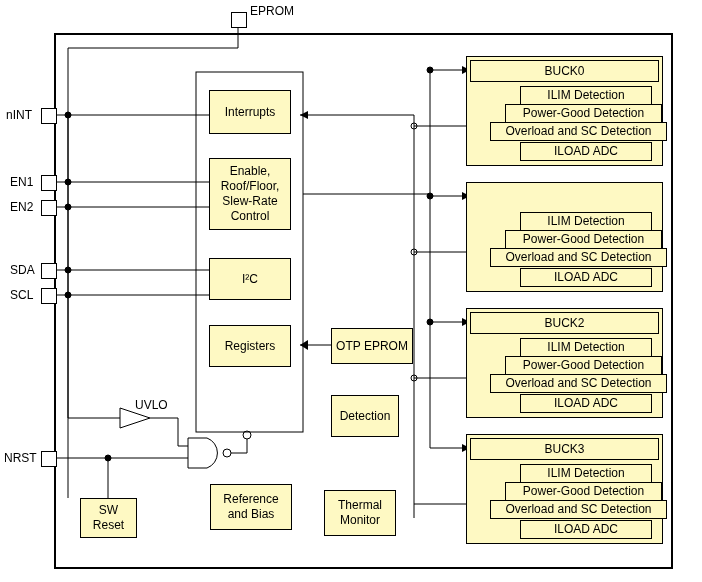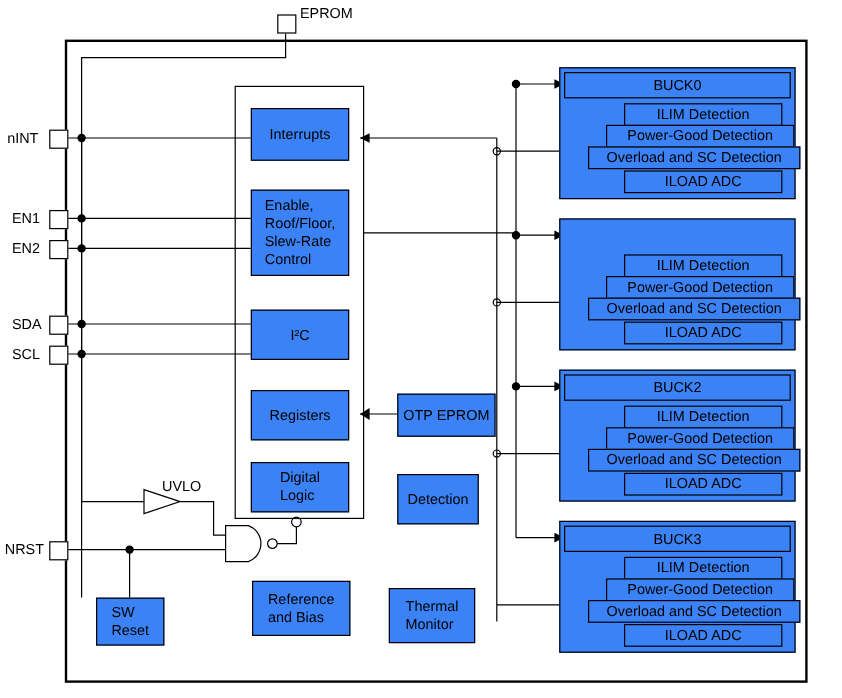--- a/index.html
+++ b/index.html
@@ -1,17 +1,17 @@
 <!DOCTYPE html>
 <html><head>
 <meta charset="utf-8">
 <style>
   body{margin:0;font-family:Arial,Helvetica,sans-serif;font-size:12px;color:#000;background:#fff}
   .canvas{position:relative;width:702px;height:582px}
-  .box{position:absolute;border:1px solid #000;background:#3b82f6;display:flex;align-items:center;justify-content:center;text-align:left;line-height:1.25}
+  .box{position:absolute;border:1px solid #000;background:#fef9c3;display:flex;align-items:center;justify-content:center;text-align:center;line-height:1.25}
   .pin{position:absolute;width:14px;height:14px;border:1px solid #000;background:#fff}
   .lbl{position:absolute;white-space:nowrap}
   svg{position:absolute;left:0;top:0}
   line,polyline,rect,circle{stroke:#000;fill:none}
   rect.fill,circle.fill{fill:#000}
 </style>
 </head>
 <body>
 
 <div class="canvas">
@@ -114,22 +114,20 @@
 <div class="pin" style="left:41px;top:451px"></div>
 <div class="lbl" style="left:4px;top:451px">NRST</div>
 
 <div class="box" style="left:209px;top:90px;width:80px;height:42px">Interrupts</div>
 <div class="box" style="left:209px;top:158px;width:80px;height:70px;white-space:pre-line">Enable,
 Roof/Floor,
 Slew-Rate
 Control</div>
 <div class="box" style="left:209px;top:258px;width:80px;height:40px">I²C</div>
 <div class="box" style="left:209px;top:325px;width:80px;height:40px">Registers</div>
-<div class="box" style="left:209px;top:385px;width:80px;height:40px;white-space:pre-line">Digital
-Logic</div>
 
 <div class="box" style="left:331px;top:328px;width:80px;height:34px">OTP EPROM</div>
 <div class="box" style="left:331px;top:395px;width:66px;height:40px">Detection</div>
 
 <div class="box" style="left:210px;top:484px;width:80px;height:44px;white-space:pre-line">Reference
 and Bias</div>
 <div class="box" style="left:324px;top:490px;width:70px;height:44px;white-space:pre-line">Thermal
 Monitor</div>
 <div class="box" style="left:80px;top:498px;width:55px;height:38px;white-space:pre-line">SW
 Reset</div>

